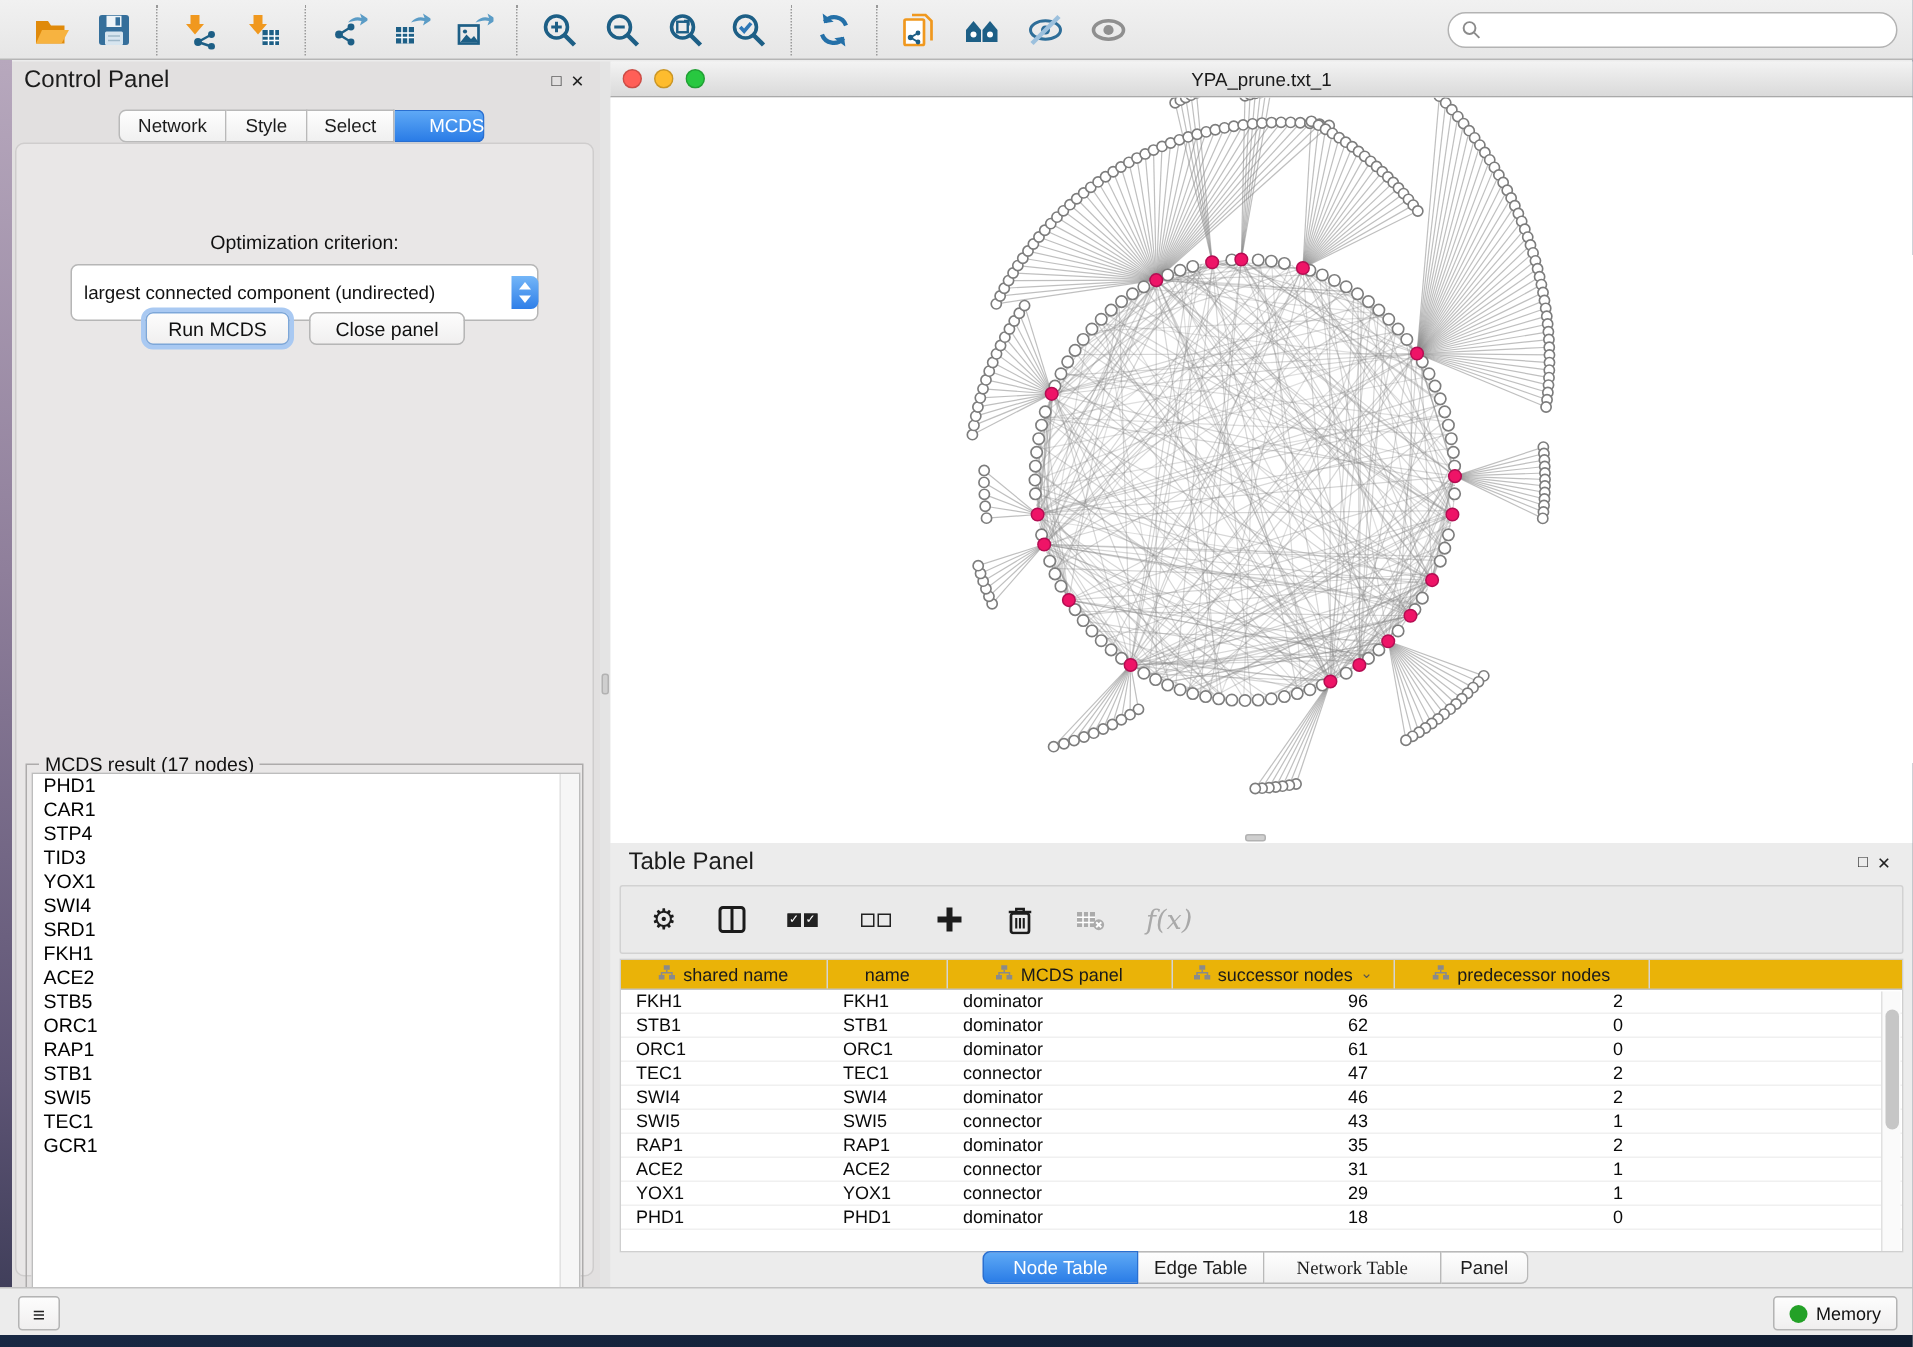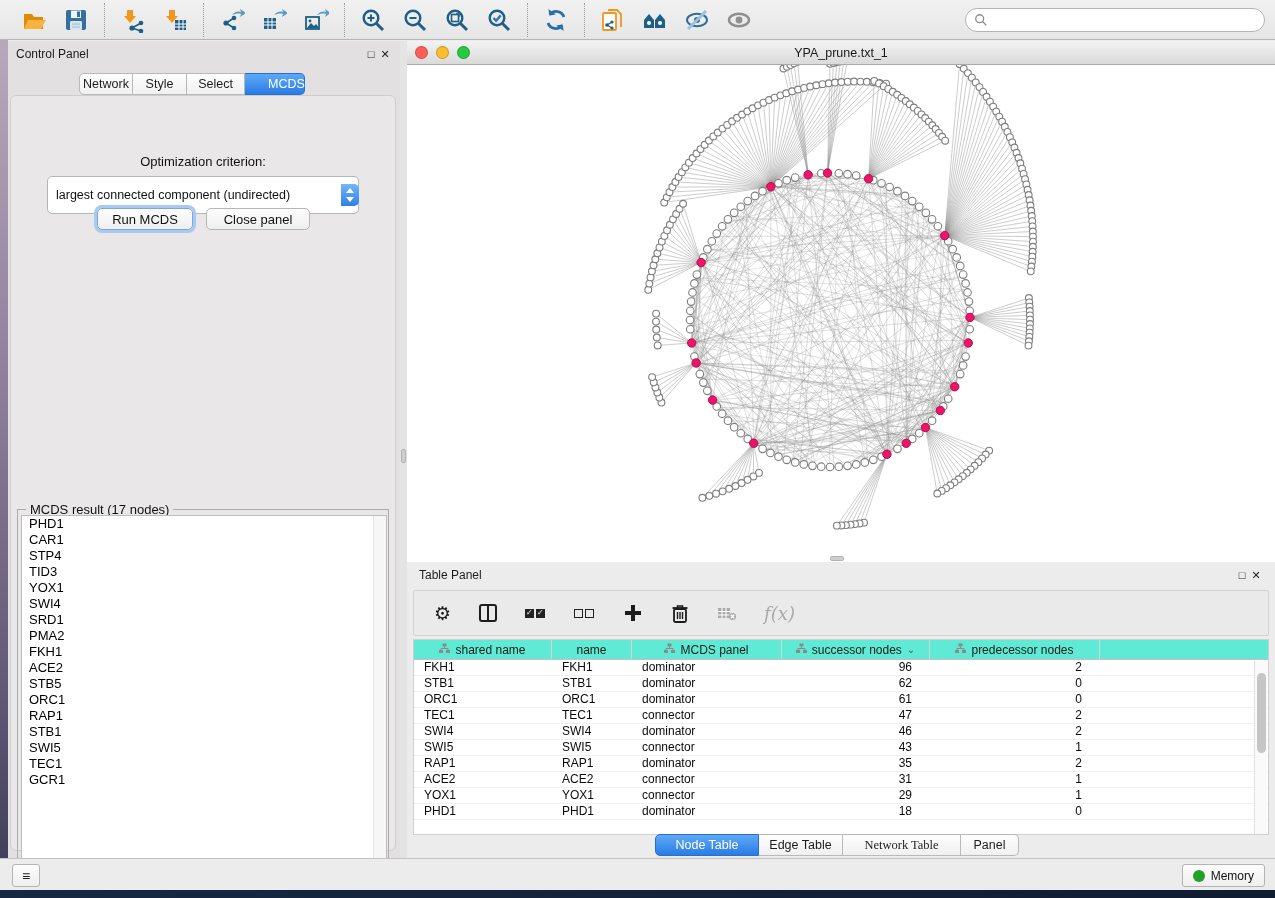--- a/index.html
+++ b/index.html
@@ -15,21 +15,21 @@
     display:flex; align-items:center; padding-left:6px; }
   .tb-group { display:flex; align-items:center; gap:14px; padding:0 14px; height:36px; }
   .tb-sep { width:0; height:34px; border-left:1px dotted #9a9a9a; }
   .tb-btn { width:28px; height:28px; display:flex; align-items:center; justify-content:center; cursor:default; }
   .tb-btn svg { width:26px; height:26px; }
   .search-wrap { position:absolute; right:10px; top:8px; width:300px; height:24px;
     background:#fff; border:1px solid #b3b3b3; border-radius:12px; display:flex; align-items:center; padding-left:8px; }
   .search-wrap svg { width:14px; height:14px; }
   .search-input { border:none; outline:none; flex:1; height:20px; font-size:12px; background:transparent; }
   
-  .panel-title { font-size:12px; color:#1c1c1c; }
+  .panel-title { font-size:16px; color:#1c1c1c; }
   .pc-float,.pc-close { font-size:11px; color:#222; width:14px; text-align:center; font-weight:bold; }
   
   .control-panel { position:absolute; left:8px; top:41px; width:392px; height:817px; background:#e2e0e0; }
   .cp-head { position:absolute; left:0; top:0; width:100%; height:26px; display:flex; align-items:center; padding:0 8px; }
   .cp-head .sp { flex:1; }
   .tabs { position:absolute; display:flex; height:22px; }
   .tab { height:22px; display:flex; align-items:center; justify-content:center; font-size:12.5px;
     background:linear-gradient(#fefefe,#f0f0f0); border:1px solid #b9b9b9; border-left:none; color:#1c1c1c; }
   .tab:first-child { border-left:1px solid #b9b9b9; border-radius:5px 0 0 5px; }
   .tab:last-child { border-radius:0 5px 5px 0; }
@@ -75,21 +75,21 @@
   .tp-toolbar { position:absolute; left:6px; top:28px; width:856px; height:46px; background:#eaeaea;
     border:1px solid #d2d2d2; border-radius:2px; display:flex; align-items:center; gap:27px; padding-left:20px; }
   .tpi { font-size:19px; color:#1c1c1c; display:flex; align-items:center; }
   .tpi svg { width:20px; height:20px; }
   .tpi.dis { color:#a9a9a9; }
   .fx { font-family:"DejaVu Serif",serif; font-style:italic; font-size:18px; color:#a9a9a9; }
   .chk { width:9px; height:9px; border:1.5px solid #222; display:inline-block; margin-right:2px; position:relative; }
   .chk.on { background:#222; }
   .chk.on:after { content:"✓"; color:#fff; font-size:8px; position:absolute; left:0px; top:-2px; }
   .tbl { position:absolute; left:6px; top:77px; width:856px; height:196px; background:#fff; border:1px solid #cfcfcf; }
-  .tbl-header { display:flex; height:20px; background:#5eead4; border-bottom:1px solid #c3c3c3; }
+  .tbl-header { display:flex; height:20px; background:#eab308; border-bottom:1px solid #c3c3c3; }
   .th { display:flex; align-items:center; justify-content:center; gap:5px; font-size:12px; color:#1a1a1a;
     border-right:1px solid #d4d4d4; position:relative; }
   .th svg { width:11px; height:11px; }
   .th .chev { color:#555; font-size:10px; }
   .trow { display:flex; height:16px; border-bottom:1px solid #f0f0f0; }
   .td { font-size:12px; color:#0a0a0a; line-height:15px; padding:0 10px; white-space:nowrap; overflow:hidden; }
   .td.num { text-align:right; padding-right:18px; }
   .tbl-scroll { position:absolute; right:1px; top:21px; width:13px; height:173px; background:#fafafa; border-left:1px solid #e0e0e0; }
   .tbl-thumb { position:absolute; left:2px; top:12px; width:9px; height:80px; background:#c6c6c6; border-radius:5px; }
   .tp-tabs { left:248px; top:272px; }
@@ -270,21 +270,21 @@
   <div class="wall-left"></div>
 
   <div class="control-panel">
     <div class="cp-head">
       <span class="panel-title">Control Panel</span>
       <span class="sp"></span>
       <span class="pc-float">□</span>
       <span class="pc-close">✕</span>
     </div>
     <div class="tabs cp-tabs" id="cp-tabs">
-        <div class="tab" style="width: 54px;">Network</div>
+        <div class="tab" style="width: 72px;">Network</div>
         <div class="tab" style="width: 54px;">Style</div>
         <div class="tab" style="width: 58px;">Select</div>
         <div class="tab sel" style="width: 60px; padding-left: 24px;">MCDS</div>
       </div>
     <div class="cp-content">
       <div class="opt-label">Optimization criterion:</div>
       <div class="combo">
         <span class="combo-text">largest connected component (undirected)</span>
         <span class="combo-step">
             <i class="up"></i>
@@ -297,21 +297,20 @@
         <span class="groupbox-title">MCDS result (17 nodes)</span>
         <div class="mcds-list" id="mcds-list">
           <div class="mcds-scroll"></div>
         <div class="mcds-item">PHD1</div>
             <div class="mcds-item">CAR1</div>
             <div class="mcds-item">STP4</div>
             <div class="mcds-item">TID3</div>
             <div class="mcds-item">YOX1</div>
             <div class="mcds-item">SWI4</div>
             <div class="mcds-item">SRD1</div>
-            <div class="mcds-item">PMA2</div>
             <div class="mcds-item">FKH1</div>
             <div class="mcds-item">ACE2</div>
             <div class="mcds-item">STB5</div>
             <div class="mcds-item">ORC1</div>
             <div class="mcds-item">RAP1</div>
             <div class="mcds-item">STB1</div>
             <div class="mcds-item">SWI5</div>
             <div class="mcds-item">TEC1</div>
             <div class="mcds-item">GCR1</div>
           </div>

